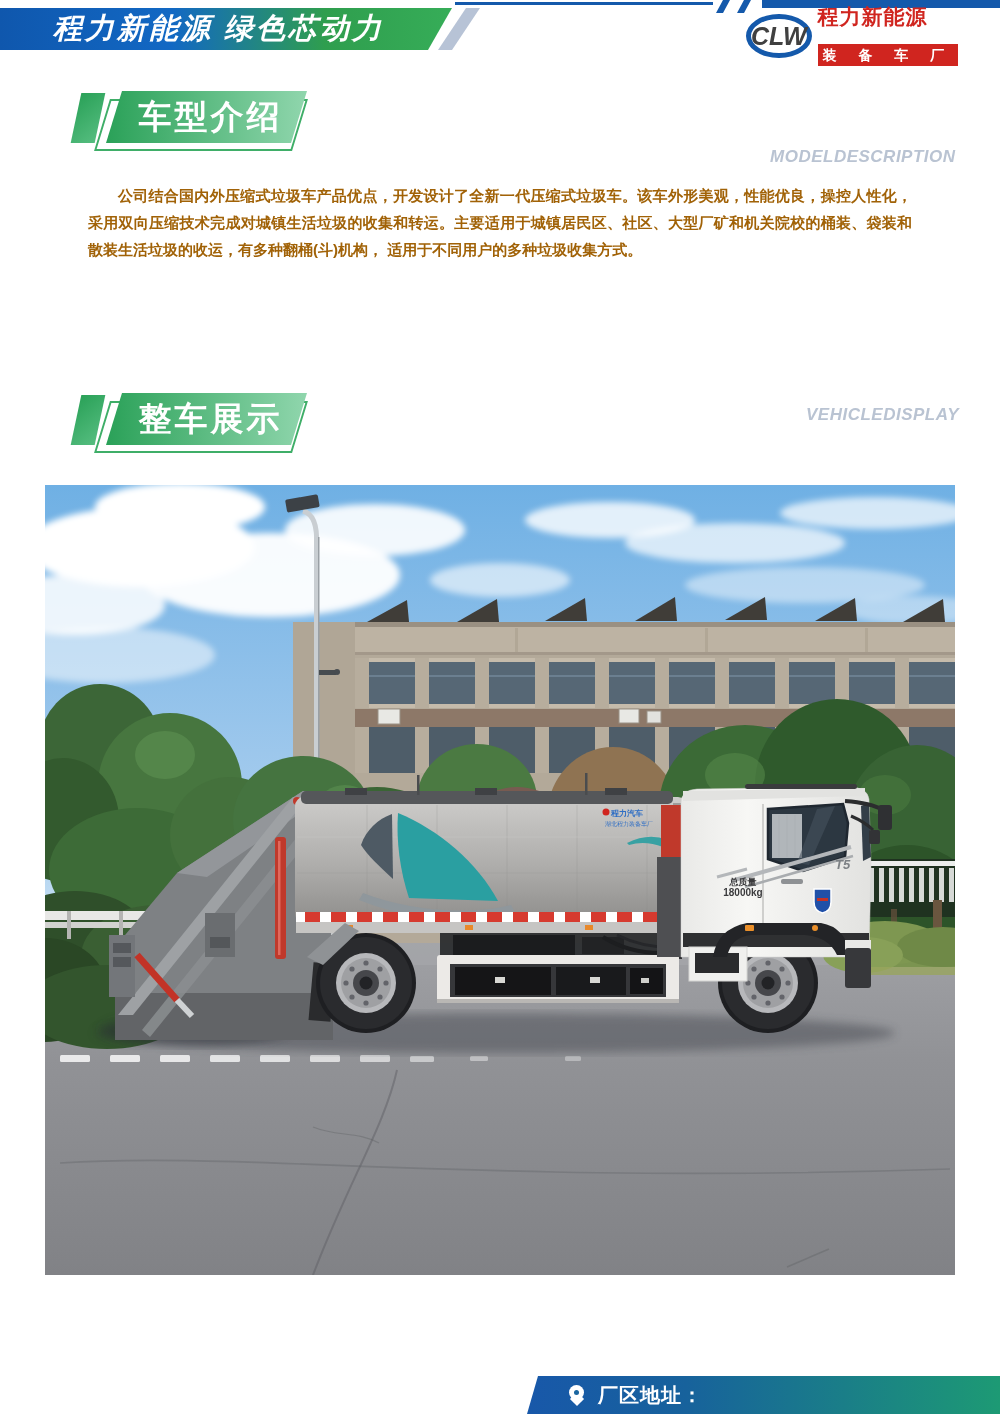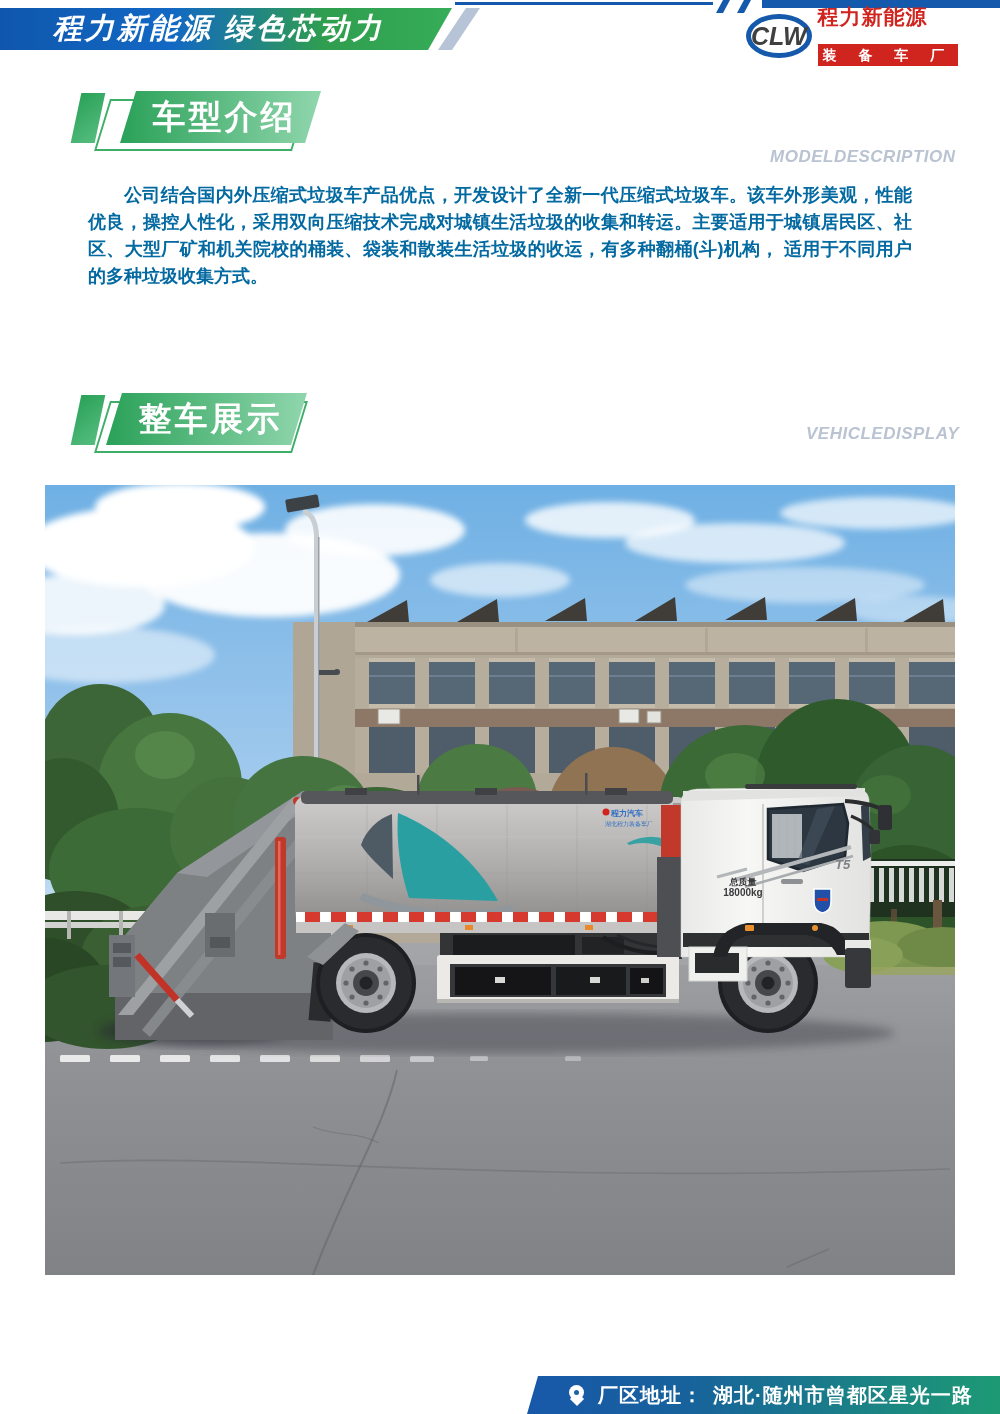--- a/index.html
+++ b/index.html
@@ -37,21 +37,21 @@
   .sec-bar{width:201px;height:52px;
     background:linear-gradient(to right,#2aa158,#90d6ad);
     clip-path:polygon(16px 0,201px 0,185px 100%,0 100%);
     display:flex;align-items:center;justify-content:center;}
   .sec-bar span{color:#fff;font-size:33px;font-weight:bold;letter-spacing:3px;padding-left:8px;}
   .sec-slash{width:24px;height:50px;background:linear-gradient(135deg,#2aa158,#55bd7f);
     transform:skewX(-12deg);}
   .watermark{color:#b9c3d2;font-size:17px;font-weight:bold;font-style:italic;letter-spacing:0.5px;}
 
   
-  .intro-p{left:88px;top:182px;width:824px;color:#0369a1;font-size:18px;line-height:27px;
+  .intro-p{left:88px;top:182px;width:824px;color:#a16207;font-size:15px;line-height:27px;
     text-indent:2em;text-align:justify;font-weight:600;}
 
   
   .photo{left:45px;top:485px;width:910px;height:790px;}
 
   
   .footer-bar{left:517px;top:1376px;width:483px;height:38px;
     background:linear-gradient(90deg,#1857aa 0%,#17629c 35%,#1d9a74 100%);
     clip-path:polygon(21px 0,483px 0,483px 100%,10px 100%);
     display:flex;align-items:center;}
@@ -86,33 +86,33 @@
       <span>CLW</span>
     </div>
     <div class="logo-txt">
       <span class="logo-brand">程力新能源</span>
       <span class="logo-block">装 备 车 厂</span>
     </div>
   </div>
 
   <div class="abs sec-outline" style="left:102px;top:99px;"></div>
   <div class="abs sec-slash" style="left:76px;top:93px;"></div>
-  <div class="abs sec-bar" style="left:120px;top:91px;">
+  <div class="abs sec-bar" style="left:106px;top:91px;">
     <span>车型介绍</span>
   </div>
   <div class="abs watermark" style="left:770px;top:103px;margin-top:44px;">MODELDESCRIPTION</div>
 
   <div class="abs intro-p">公司结合国内外压缩式垃圾车产品优点，开发设计了全新一代压缩式垃圾车。该车外形美观，性能优良，操控人性化，采用双向压缩技术完成对城镇生活垃圾的收集和转运。主要适用于城镇居民区、社区、大型厂矿和机关院校的桶装、袋装和散装生活垃圾的收运，有多种翻桶(斗)机构， 适用于不同用户的多种垃圾收集方式。</div>
 
   <div class="abs sec-outline" style="left:102px;top:401px;"></div>
   <div class="abs sec-slash" style="left:76px;top:395px;"></div>
   <div class="abs sec-bar" style="left:106px;top:393px;">
     <span>整车展示</span>
   </div>
-  <div class="abs watermark" style="left:806px;top:424px;">VEHICLEDISPLAY</div>
+  <div class="abs watermark" style="left:806px;top:405px;">VEHICLEDISPLAY</div>
 
   <svg class="abs photo" viewBox="0 0 910 790">
     <defs>
       <linearGradient id="skyG" x1="0" y1="0" x2="0" y2="1">
         <stop offset="0" stop-color="#6fb0e4"></stop>
           <stop offset="0.7" stop-color="#a8cdee"></stop>
         <stop offset="1" stop-color="#d3e7f6"></stop>
       </linearGradient>
       <linearGradient id="roadG" x1="0" y1="0" x2="0" y2="1">
         <stop offset="0" stop-color="#a0a1a5"></stop>
@@ -467,17 +467,16 @@
   <div class="abs footer-slash-white"></div>
   <div class="abs footer-bar">
     <div class="footer-text">
       <span class="pin">
         <span class="head"></span>
           <span class="tail"></span>
           <span class="hole"></span>
       </span>
       <span>厂区地址：</span>
       <span style="width:10px;display:inline-block;"></span>
-      <span>湖北·随州市曾都区星光一路</span>
     </div>
   </div>
 
 </div>
 
 </body></html>

